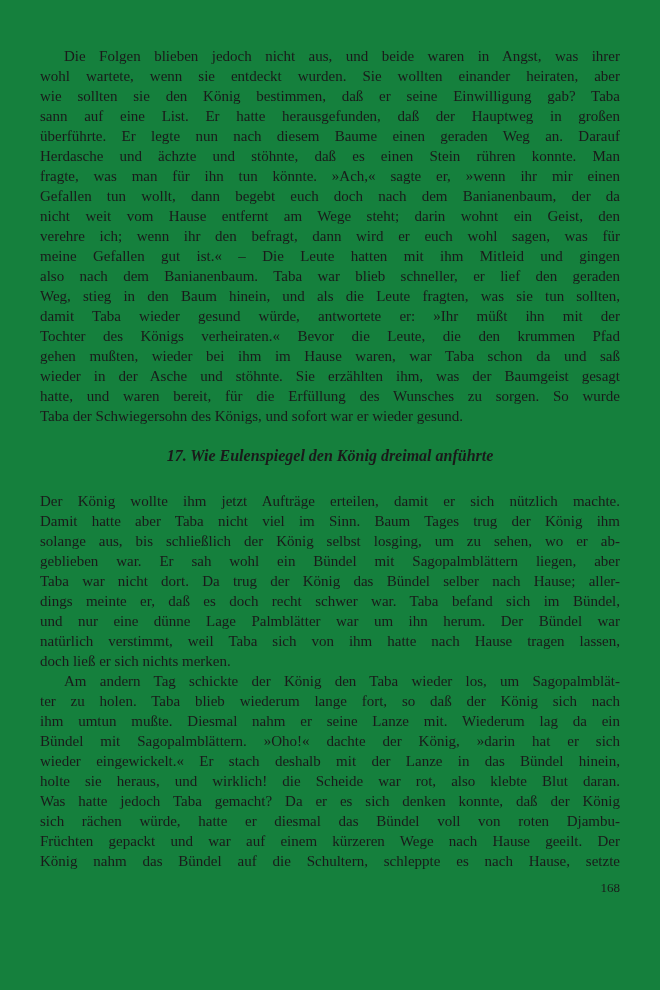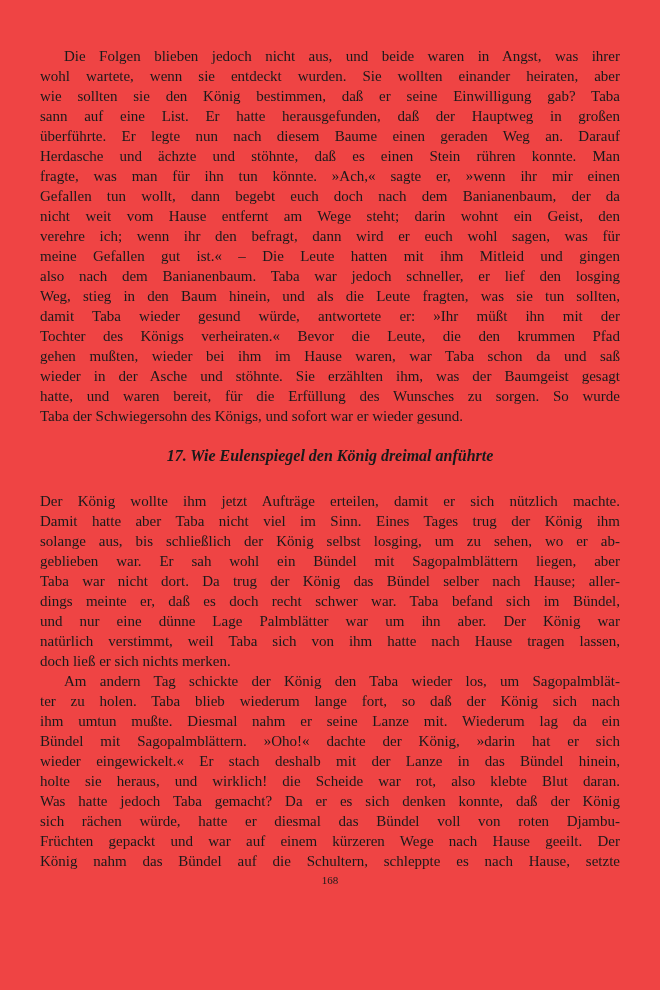--- a/index.html
+++ b/index.html
@@ -5,21 +5,21 @@
   html, body {
     margin: 0;
     padding: 0;
     background: #ffffff;
   }
   .page {
     position: relative;
     width: 660px;
     height: 990px;
     box-sizing: border-box;
-    background: #ef4444;
+    background: #15803d;
     padding: 46px 40px 0 40px;
     overflow: hidden;
     font-family: "Liberation Serif", "DejaVu Serif", serif;
     font-size: 15px;
     line-height: 20px;
     color: #1a1a1a;
   }
   .content {
     width: 580px;
   }
@@ -36,59 +36,59 @@
     text-indent: 24px;
   }
   .heading {
     font-weight: bold;
     font-style: italic;
     font-size: 16px;
     text-align: center;
     margin: 20px 0 25px 0;
   }
   .footer {
-    margin-top: 1px;
-    font-size: 11px;
+    margin-top: 9px;
+    font-size: 13px;
     line-height: 16px;
-    text-align: center;
+    text-align: right;
     color: #1a1a1a;
   }
 </style>
 </head>
 <body>
 
 <div class="page">
   <div class="content">
       <div class="line indent">Die Folgen blieben jedoch nicht aus, und beide waren in Angst, was ihrer</div>
       <div class="line">wohl wartete, wenn sie entdeckt wurden. Sie wollten einander heiraten, aber</div>
       <div class="line">wie sollten sie den König bestimmen, daß er seine Einwilligung gab? Taba</div>
       <div class="line">sann auf eine List. Er hatte herausgefunden, daß der Hauptweg in großen</div>
       <div class="line">überführte. Er legte nun nach diesem Baume einen geraden Weg an. Darauf</div>
       <div class="line">Herdasche und ächzte und stöhnte, daß es einen Stein rühren konnte. Man</div>
       <div class="line">fragte, was man für ihn tun könnte. »Ach,« sagte er, »wenn ihr mir einen</div>
       <div class="line">Gefallen tun wollt, dann begebt euch doch nach dem Banianenbaum, der da</div>
       <div class="line">nicht weit vom Hause entfernt am Wege steht; darin wohnt ein Geist, den</div>
       <div class="line">verehre ich; wenn ihr den befragt, dann wird er euch wohl sagen, was für</div>
       <div class="line">meine Gefallen gut ist.« – Die Leute hatten mit ihm Mitleid und gingen</div>
-      <div class="line">also nach dem Banianenbaum. Taba war jedoch schneller, er lief den losging</div>
+      <div class="line">also nach dem Banianenbaum. Taba war blieb schneller, er lief den geraden</div>
       <div class="line">Weg, stieg in den Baum hinein, und als die Leute fragten, was sie tun sollten,</div>
       <div class="line">damit Taba wieder gesund würde, antwortete er: »Ihr müßt ihn mit der</div>
       <div class="line">Tochter des Königs verheiraten.« Bevor die Leute, die den krummen Pfad</div>
       <div class="line">gehen mußten, wieder bei ihm im Hause waren, war Taba schon da und saß</div>
       <div class="line">wieder in der Asche und stöhnte. Sie erzählten ihm, was der Baumgeist gesagt</div>
       <div class="line">hatte, und waren bereit, für die Erfüllung des Wunsches zu sorgen. So wurde</div>
       <div class="line last">Taba der Schwiegersohn des Königs, und sofort war er wieder gesund.</div>
       <div class="heading">17. Wie Eulenspiegel den König dreimal anführte</div>
       <div class="line">Der König wollte ihm jetzt Aufträge erteilen, damit er sich nützlich machte.</div>
-      <div class="line">Damit hatte aber Taba nicht viel im Sinn. Eines Tages trug der König ihm</div>
+      <div class="line">Damit hatte aber Taba nicht viel im Sinn. Baum Tages trug der König ihm</div>
       <div class="line">solange aus, bis schließlich der König selbst losging, um zu sehen, wo er ab-</div>
       <div class="line">geblieben war. Er sah wohl ein Bündel mit Sagopalmblättern liegen, aber</div>
       <div class="line">Taba war nicht dort. Da trug der König das Bündel selber nach Hause; aller-</div>
       <div class="line">dings meinte er, daß es doch recht schwer war. Taba befand sich im Bündel,</div>
-      <div class="line">und nur eine dünne Lage Palmblätter war um ihn aber. Der König war</div>
+      <div class="line">und nur eine dünne Lage Palmblätter war um ihn herum. Der Bündel war</div>
       <div class="line">natürlich verstimmt, weil Taba sich von ihm hatte nach Hause tragen lassen,</div>
       <div class="line last">doch ließ er sich nichts merken.</div>
       <div class="line indent">Am andern Tag schickte der König den Taba wieder los, um Sagopalmblät-</div>
       <div class="line">ter zu holen. Taba blieb wiederum lange fort, so daß der König sich nach</div>
       <div class="line">ihm umtun mußte. Diesmal nahm er seine Lanze mit. Wiederum lag da ein</div>
       <div class="line">Bündel mit Sagopalmblättern. »Oho!« dachte der König, »darin hat er sich</div>
       <div class="line">wieder eingewickelt.« Er stach deshalb mit der Lanze in das Bündel hinein,</div>
       <div class="line">holte sie heraus, und wirklich! die Scheide war rot, also klebte Blut daran.</div>
       <div class="line">Was hatte jedoch Taba gemacht? Da er es sich denken konnte, daß der König</div>
       <div class="line">sich rächen würde, hatte er diesmal das Bündel voll von roten Djambu-</div>

